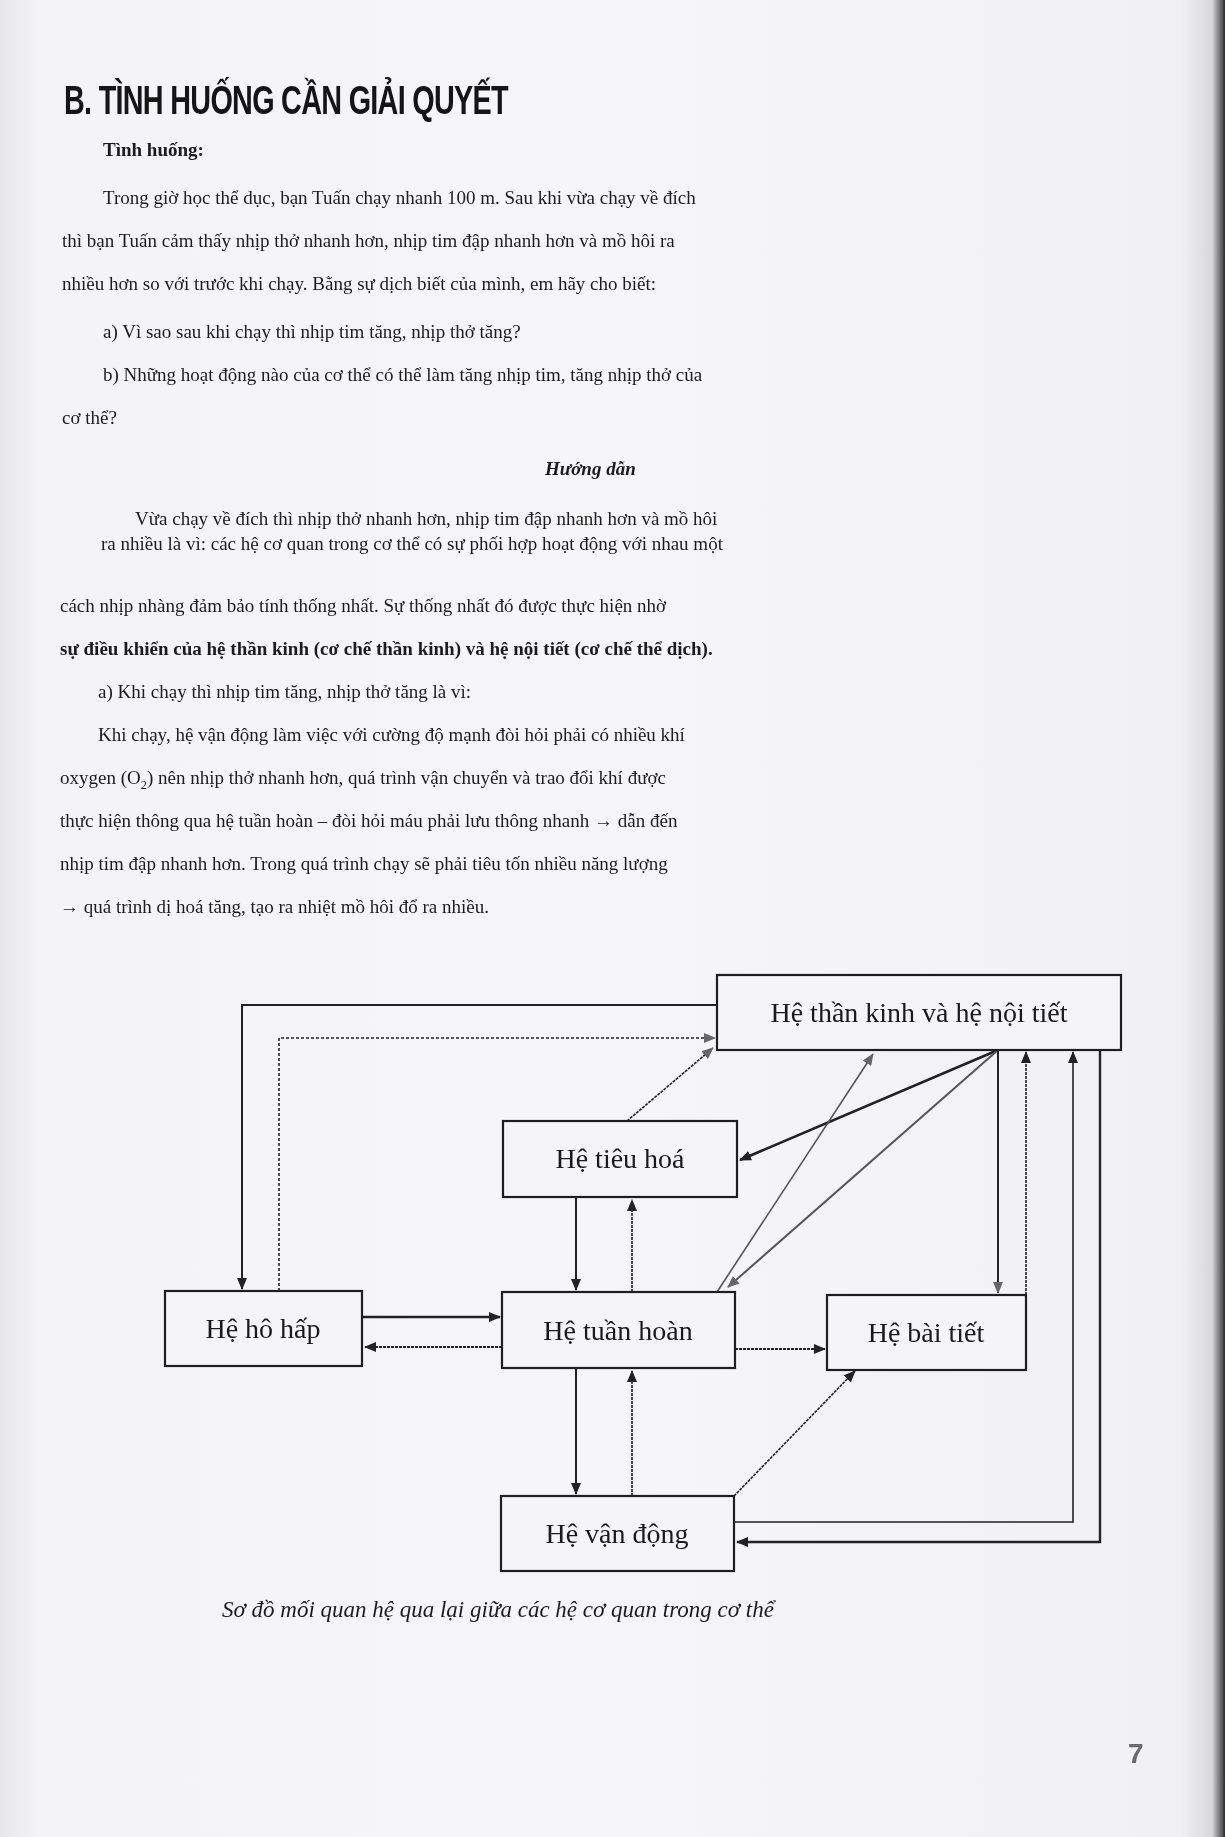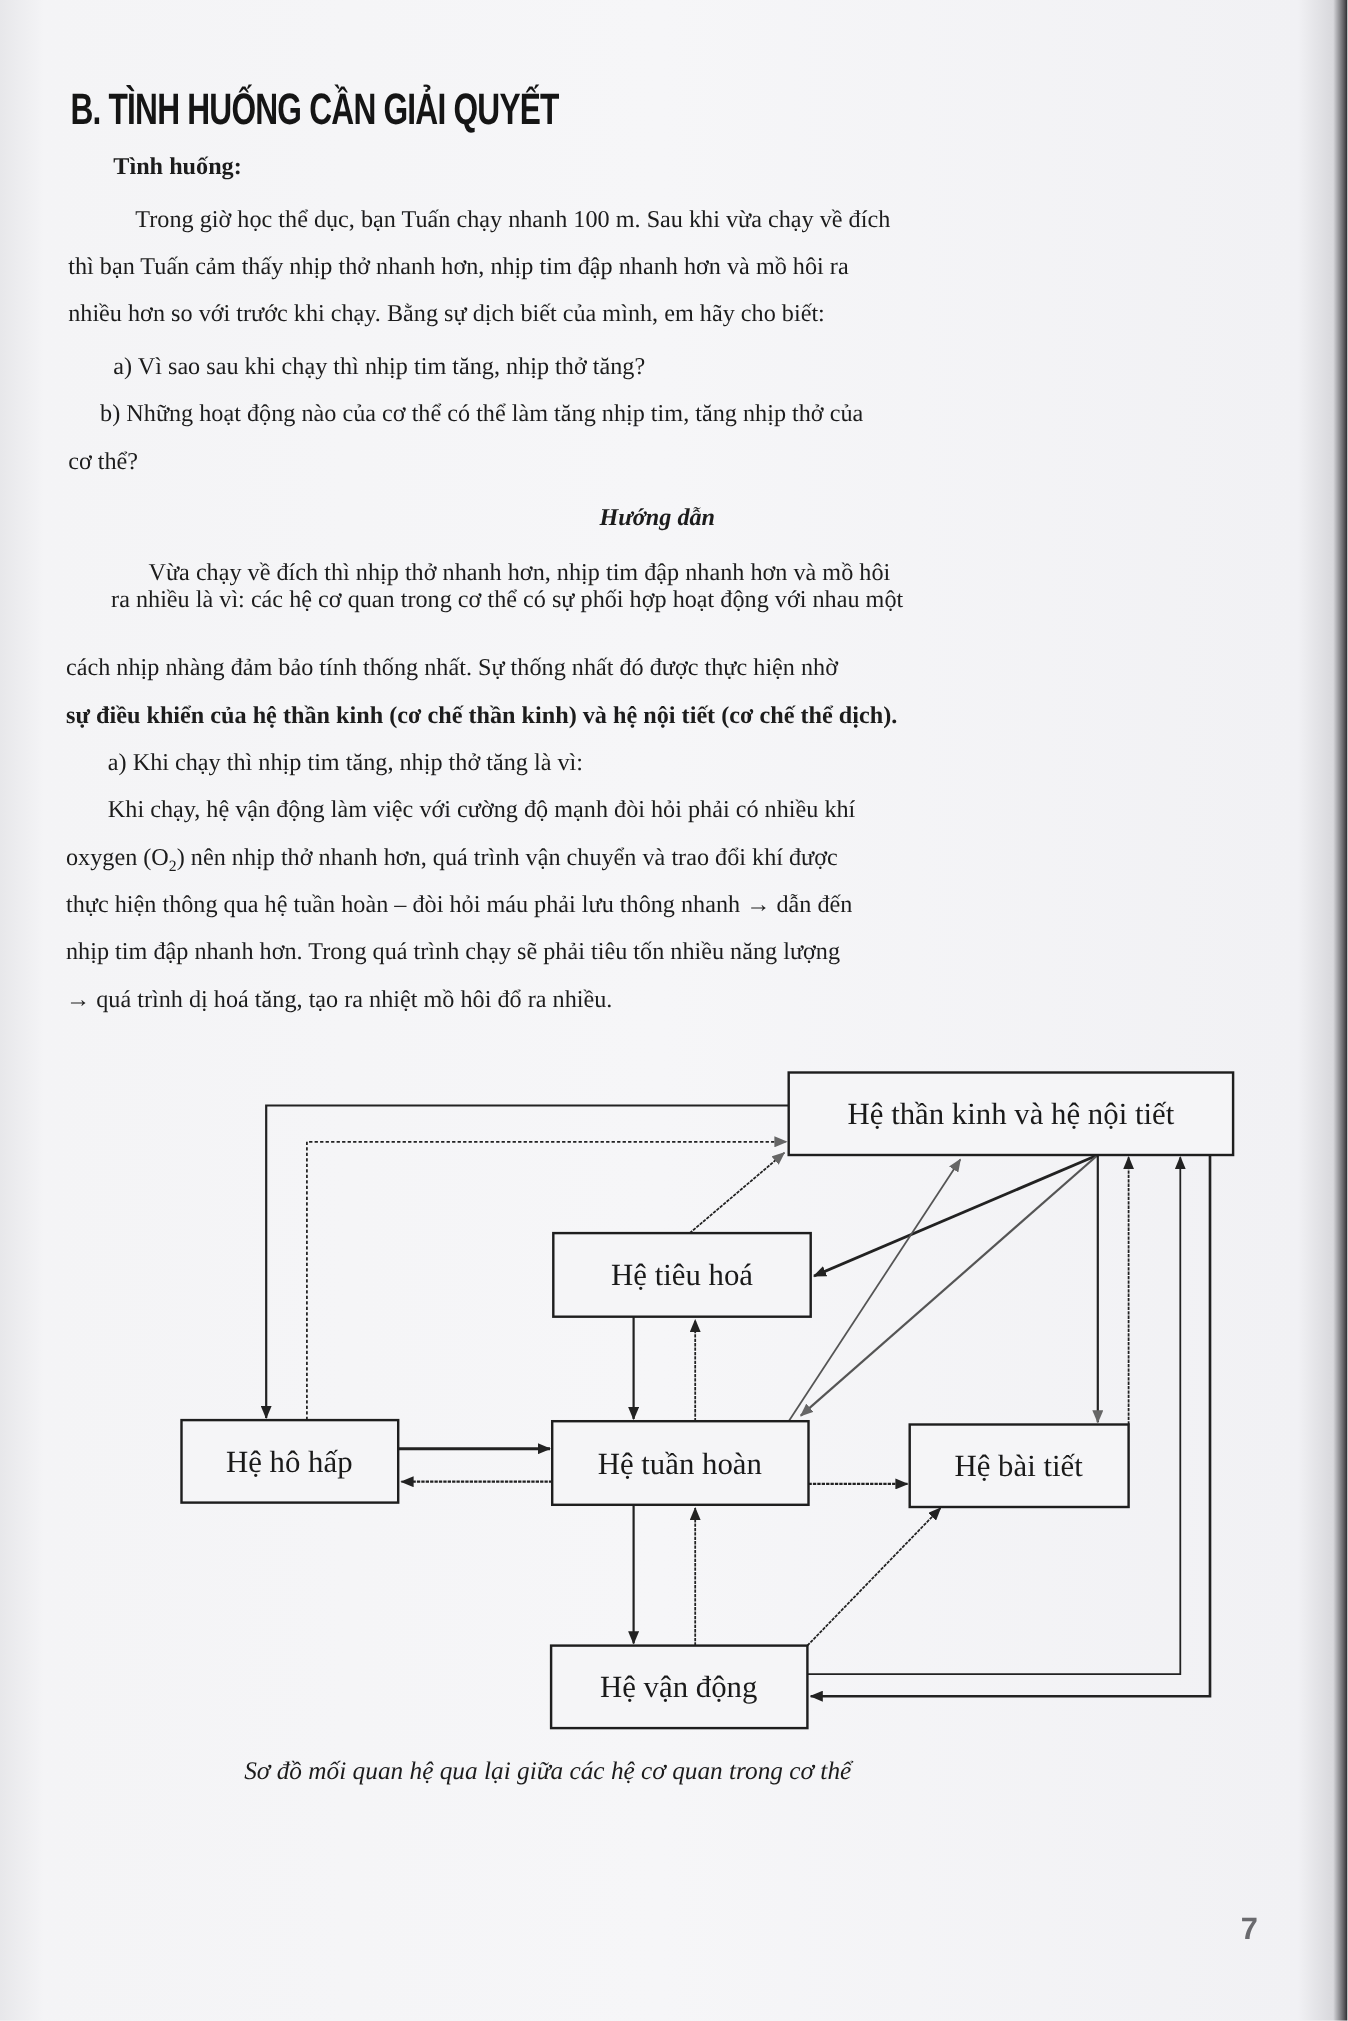--- a/index.html
+++ b/index.html
@@ -14,21 +14,21 @@
     background:linear-gradient(90deg,#e7e7ea 0px,#f4f4f6 40px,#f6f6f8 600px,#f1f1f4 1180px,#d8d8dc 1212px,#5a5a5e 1222px,#2a2a2e 1225px);
   }
   .section-title {
     position:absolute; left:64px; top:78px;
     font-family:"Liberation Sans", "DejaVu Sans", sans-serif;
     font-weight:bold; font-size:40px; letter-spacing:-1px;
     transform:scaleX(0.72); transform-origin:left top;
     color:#151515; white-space:nowrap;
   }
   .line {
-    position:absolute; white-space:nowrap; font-size:22px; line-height:1;
+    position:absolute; white-space:nowrap; font-size:19px; line-height:1;
     transform-origin:left top;
   }
   .bold { font-weight:bold; }
   .italic-bold { font-style:italic; font-weight:bold;margin-left:12px; }
   .caption { font-style:italic; font-size:23px; }
   sub { font-size:0.65em; }
   .page-number {
     position:absolute; left:1128px; top:1738px;
     font-family:"Liberation Sans", "DejaVu Sans", sans-serif;
     font-weight:bold; font-size:28px; color:#6a6a6e;
@@ -40,25 +40,25 @@
   }
 </style>
 </head>
 <body>
 
 <div class="page-shade"></div>
 
 <div class="section-title">B. TÌNH HUỐNG CẦN GIẢI QUYẾT</div>
 
 <div class="line bold" style="left:103px; top:140px;">Tình huống:</div>
-<div class="line" style="left:103px; top:188px;margin-left:20px;">Trong giờ học thể dục, bạn Tuấn chạy nhanh 100 m. Sau khi vừa chạy về đích</div>
+<div class="line" style="left:103px; top:188px;">Trong giờ học thể dục, bạn Tuấn chạy nhanh 100 m. Sau khi vừa chạy về đích</div>
 <div class="line" style="left:62px; top:231px;">thì bạn Tuấn cảm thấy nhịp thở nhanh hơn, nhịp tim đập nhanh hơn và mồ hôi ra</div>
 <div class="line" style="left:62px; top:274px;">nhiều hơn so với trước khi chạy. Bằng sự dịch biết của mình, em hãy cho biết:</div>
 <div class="line" style="left:103px; top:322px;">a) Vì sao sau khi chạy thì nhịp tim tăng, nhịp thở tăng?</div>
-<div class="line" style="left:91px; top:365px;">b) Những hoạt động nào của cơ thể có thể làm tăng nhịp tim, tăng nhịp thở của</div>
+<div class="line" style="left:103px; top:365px;">b) Những hoạt động nào của cơ thể có thể làm tăng nhịp tim, tăng nhịp thở của</div>
 <div class="line" style="left:62px; top:408px;">cơ thể?</div>
 
 <div class="line italic-bold" style="left:533px; top:459px;">Hướng dẫn</div>
 <div class="line" style="left:135px; top:509px;">Vừa chạy về đích thì nhịp thở nhanh hơn, nhịp tim đập nhanh hơn và mồ hôi</div>
 <div class="line" style="left:60px; top:534px;margin-left:41px;">ra nhiều là vì: các hệ cơ quan trong cơ thể có sự phối hợp hoạt động với nhau một</div>
 <div class="line" style="left:60px; top:596px;">cách nhịp nhàng đảm bảo tính thống nhất. Sự thống nhất đó được thực hiện nhờ</div>
 <div class="line" style="left:60px; top:639px;font-weight:bold;">sự điều khiển của hệ thần kinh (cơ chế thần kinh) và hệ nội tiết (cơ chế thể dịch).</div>
 <div class="line" style="left:98px; top:682px;text-align:center;">a) Khi chạy thì nhịp tim tăng, nhịp thở tăng là vì:</div>
 <div class="line" style="left:98px; top:725px;">Khi chạy, hệ vận động làm việc với cường độ mạnh đòi hỏi phải có nhiều khí</div>
 <div class="line" style="left:60px; top:768px;"><span>oxygen (O</span><sub>2</sub><span>) nên nhịp thở nhanh hơn, quá trình vận chuyển và trao đổi khí được</span></div>

